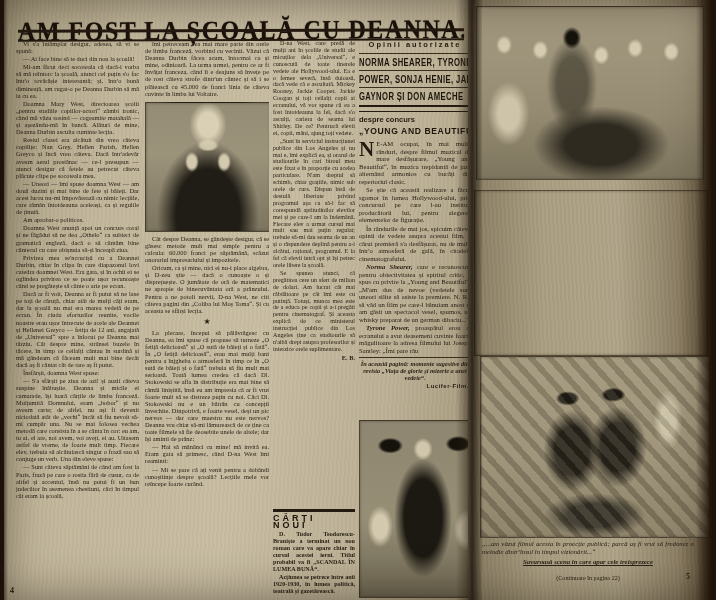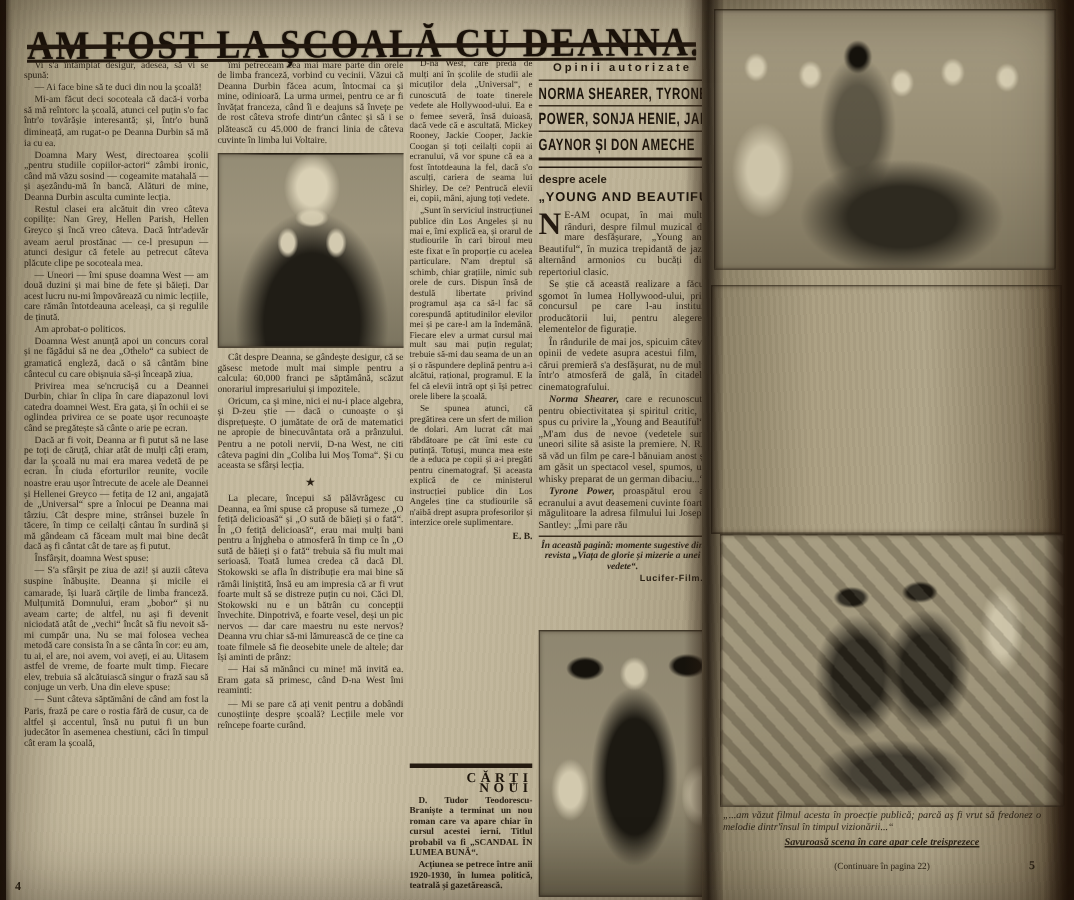--- a/index.html
+++ b/index.html
@@ -132,22 +132,22 @@
   .lead-p{text-indent:0 !important;}
   .star-name{font-weight:bold;font-style:italic;}
   .thin-rule{border-top:1px solid #3a2f1f;margin:2px 0;flex:none;}
   .caption{font-size:6.3px;line-height:7px;font-style:italic;font-weight:bold;text-align:center;
     text-indent:0 !important;margin:0;}
   .credit{font-size:6px;text-align:right;font-family:"Liberation Sans",sans-serif;
     font-weight:bold;letter-spacing:.5px;margin:1px 2px 0 0;}
 
   
   .carti{margin-top:auto;flex:none;border-top:3px solid #241a10;padding-top:2px;width:100%;}
-  .carti-title{font-weight:bold;font-size:9px;letter-spacing:3px;text-align:right;
-    font-family:Liberation Serif, serif;color:#1d150c;margin:1px 0 2px 0;}
+  .carti-title{font-weight:bold;font-size:9px;letter-spacing:3px;text-align:left;
+    font-family:Liberation Sans, sans-serif;color:#1d150c;margin:1px 0 2px 0;}
   .carti p{font-weight:bold;font-size:6.1px;line-height:7px;text-indent:6px;margin:0 0 1px 0;text-align:justify;}
 
   
   .rp-caption{position:absolute;left:14px;top:540px;width:212px;
     font-size:6.8px;line-height:8px;font-style:italic;color:#2b2216;text-align:justify;}
   .rp-underline{display:block;text-decoration:underline;font-weight:bold;text-align:center;margin-top:2px;}
   .rp-cont{position:absolute;left:14px;top:574px;width:212px;text-align:center;
     font-size:6.2px;color:#2b2216;}
   .pagenum{position:absolute;font-size:8px;font-weight:bold;color:#2b2216;}
   .pg4{left:6px;top:586px;}
@@ -210,21 +210,21 @@
 
   <div class="col col4">
     <div class="kicker">Opinii autorizate</div>
     <div class="name-rule"></div>
     <div class="name-line">NORMA SHEARER, TYRONE</div>
     <div class="name-rule"></div>
     <div class="name-line">POWER, SONJA HENIE, JANET</div>
     <div class="name-rule"></div>
     <div class="name-line">GAYNOR ȘI DON AMECHE</div>
     <div class="double-rule"></div>
-    <div class="despre">despre acele</div>
+    <div class="despre">despre concurs</div>
     <div class="film-title">„YOUNG AND BEAUTIFUL“</div>
     <div class="opinii-body">
       <p class="lead-p"><span class="dropcap">N</span><span>E-AM ocupat, în mai multe rânduri, despre filmul muzical de mare desfășurare, „Young and Beautiful“, în muzica trepidantă de jazz alternând armonios cu bucăți din repertoriul clasic.</span></p>
     </div>
     <div class="opinii-body">
         <p>Se știe că această realizare a făcut sgomot în lumea Hollywood-ului, prin concursul pe care l-au instituit producătorii lui, pentru alegerea elementelor de figurație.</p>
         <p>În rândurile de mai jos, spicuim câteva opinii de vedete asupra acestui film, a cărui premieră s'a desfășurat, nu de mult, într'o atmosferă de gală, în citadela cinematografului.</p>
       </div>
     <div class="opinii-body">
       <p><span class="star-name">Norma Shearer, </span><span>care e recunoscută pentru obiectivitatea și spiritul critic, a spus cu privire la „Young and Beautiful“: „M'am dus de nevoe (vedetele sunt uneori silite să asiste la premiere. N. R.) să văd un film pe care-l bănuiam anost și am găsit un spectacol vesel, spumos, un whisky preparat de un german dibaciu...“</span></p>

